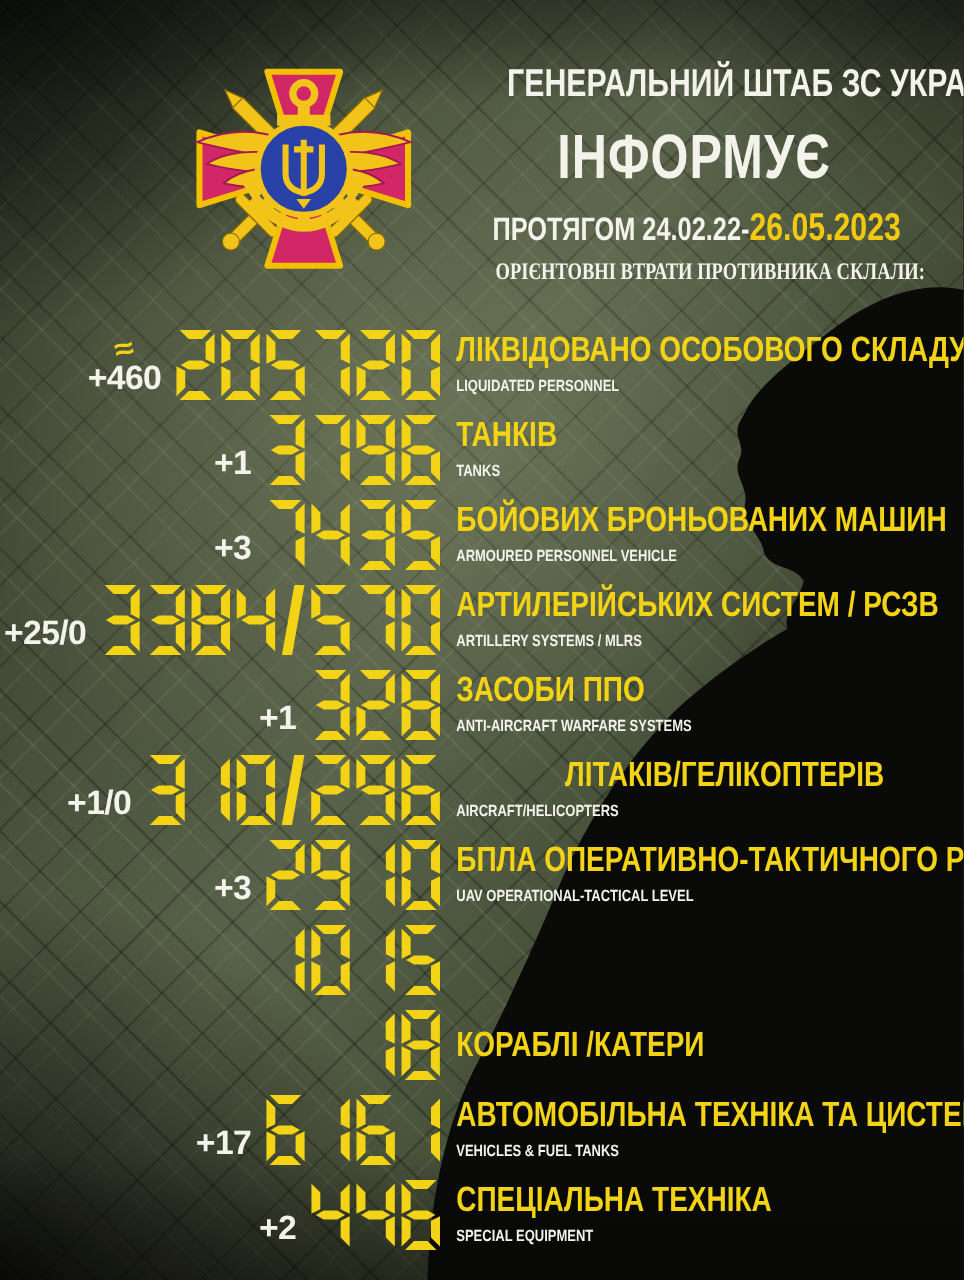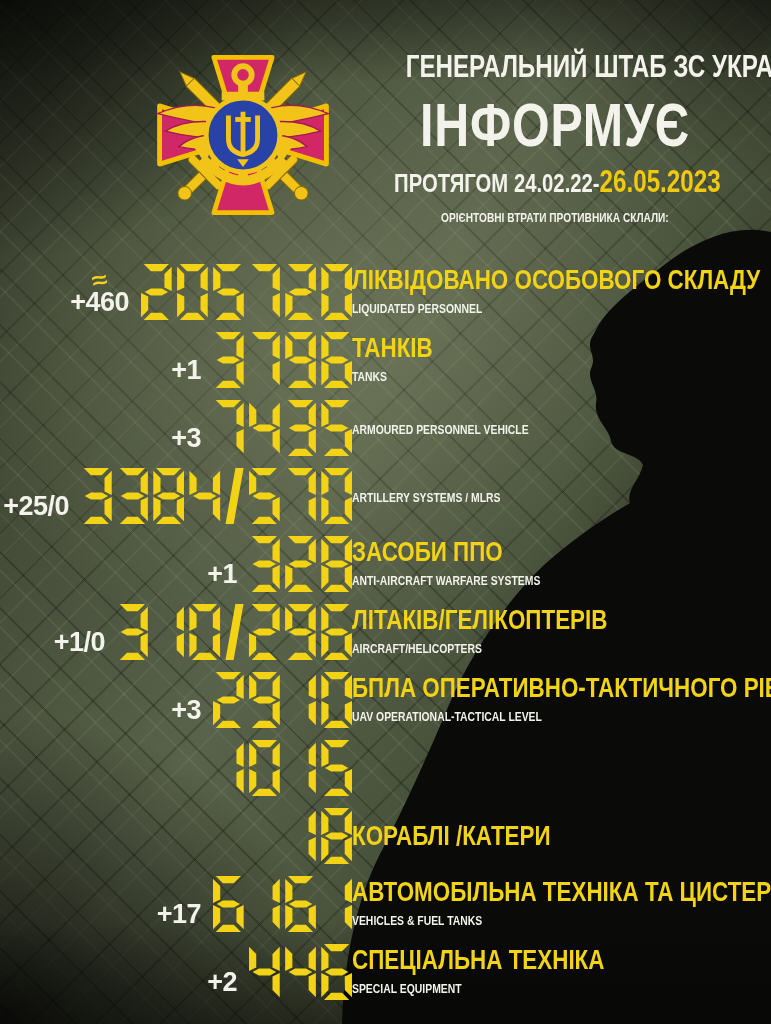--- a/index.html
+++ b/index.html
@@ -19,35 +19,35 @@
     linear-gradient(180deg, rgba(8,9,6,0.45), rgba(0,0,0,0) 8%),
     linear-gradient(0deg, rgba(5,5,3,0.5), rgba(0,0,0,0) 10%);}
   .silhouette{position:absolute;inset:0;}
 
   .cx{display:inline-block;white-space:nowrap;}
   .sxc{transform:scaleX(.78);transform-origin:50% 50%;}
   .sxl{transform:scaleX(.8);transform-origin:0 50%;}
 
   .header{position:absolute;left:348px;top:50px;width:414px;text-align:center;color:#f3f3ec;z-index:5;}
   .title1{font-size:31px;line-height:34px;}
-  .title2{font-size:62px;line-height:62px;margin-top:10px;letter-spacing:1px;}
+  .title2{font-size:50px;line-height:62px;margin-top:10px;letter-spacing:1px;}
   .period{font-size:26px;line-height:32px;margin-top:10px;}
   .period .date{font-size:31px;}
-  .subtitle{font-size:13px;line-height:22px;margin-top:8px;}
+  .subtitle{font-size:19px;line-height:22px;margin-top:8px;font-family:Liberation Serif, serif;}
 
   .emblem{position:absolute;left:146px;top:32px;width:194px;height:206px;z-index:5;}
 
   .stats{position:absolute;left:0;top:258px;width:771px;z-index:5;}
   .row{display:flex;align-items:center;height:68px;}
   .numcol{width:352px;display:flex;justify-content:flex-end;align-items:flex-end;}
   .deltacol{display:flex;flex-direction:column;align-items:center;margin:0 12px 6px 0;}
   .approx{font-size:24px;line-height:16px;height:18px;transform:rotate(-12deg) scaleX(1.15);}
   .delta{color:#f3f3ec;font-size:27px;line-height:24px;letter-spacing:-0.5px;}
   .segwrap{line-height:0;}
-  .labels{flex:1;min-width:0;}
+  .labels{margin-left:13px;flex:1;min-width:0;}
   .ua{font-size:28px;line-height:30px;}
   .en{color:#f3f3ec;font-size:13px;line-height:21px;margin-top:3px;}
 </style>
 </head>
 <body>
 
 <div class="poster">
   <div class="plate"></div>
   <div class="glow"></div>
 
@@ -264,20 +264,21 @@
               <g transform="translate(120,0)">
                 <polygon points="3,0 31,0 23,8 11,8" fill="#f2d316"></polygon>
                 <polygon points="0,3 8,11 8,26 0,30" fill="#f2d316"></polygon>
                 <polygon points="4,31 11,27 23,27 30,31 23,35 11,35" fill="#f2d316"></polygon>
                 <polygon points="34,32 26,36 26,51 34,59" fill="#f2d316"></polygon>
                 <polygon points="3,62 31,62 23,54 11,54" fill="#f2d316"></polygon>
               </g>
             </svg></div>
     </div>
     <div class="labels">
+      <div class="ua" style="color: rgb(242, 211, 22);"><span class="cx sxl">БОЙОВИХ БРОНЬОВАНИХ МАШИН</span></div>
       <div class="en"><span class="cx sxl">ARMOURED PERSONNEL VEHICLE</span></div>
     </div>
   </div>
 
   <div class="row">
     <div class="numcol">
       <div class="deltacol">
 
         <div class="delta">+25/0</div>
       </div>
@@ -328,20 +329,21 @@
                 <polygon points="3,0 31,0 23,8 11,8" fill="#f2d316"></polygon>
                 <polygon points="34,3 26,11 26,26 34,30" fill="#f2d316"></polygon>
                 <polygon points="34,32 26,36 26,51 34,59" fill="#f2d316"></polygon>
                 <polygon points="3,62 31,62 23,54 11,54" fill="#f2d316"></polygon>
                 <polygon points="0,32 8,36 8,51 0,59" fill="#f2d316"></polygon>
                 <polygon points="0,3 8,11 8,26 0,30" fill="#f2d316"></polygon>
               </g>
             </svg></div>
     </div>
     <div class="labels">
+      <div class="ua" style="color: rgb(242, 211, 22);"><span class="cx sxl">АРТИЛЕРІЙСЬКИХ СИСТЕМ / РСЗВ</span></div>
       <div class="en"><span class="cx sxl">ARTILLERY SYSTEMS / MLRS</span></div>
     </div>
   </div>
 
   <div class="row">
     <div class="numcol">
       <div class="deltacol">
 
         <div class="delta">+1</div>
       </div>
@@ -423,21 +425,21 @@
                 <polygon points="3,0 31,0 23,8 11,8" fill="#f2d316"></polygon>
                 <polygon points="0,3 8,11 8,26 0,30" fill="#f2d316"></polygon>
                 <polygon points="4,31 11,27 23,27 30,31 23,35 11,35" fill="#f2d316"></polygon>
                 <polygon points="0,32 8,36 8,51 0,59" fill="#f2d316"></polygon>
                 <polygon points="3,62 31,62 23,54 11,54" fill="#f2d316"></polygon>
                 <polygon points="34,32 26,36 26,51 34,59" fill="#f2d316"></polygon>
               </g>
             </svg></div>
     </div>
     <div class="labels">
-      <div class="ua" style="color: rgb(242, 211, 22);"><span class="cx sxl">ЛІТАКІВ/ГЕЛІКОПТЕРІВ</span></div>
+      <div class="ua" style="color: rgb(242, 211, 22); text-align: right;"><span class="cx sxl">ЛІТАКІВ/ГЕЛІКОПТЕРІВ</span></div>
       <div class="en"><span class="cx sxl">AIRCRAFT/HELICOPTERS</span></div>
     </div>
   </div>
 
   <div class="row">
     <div class="numcol">
       <div class="deltacol">
 
         <div class="delta">+3</div>
       </div>

